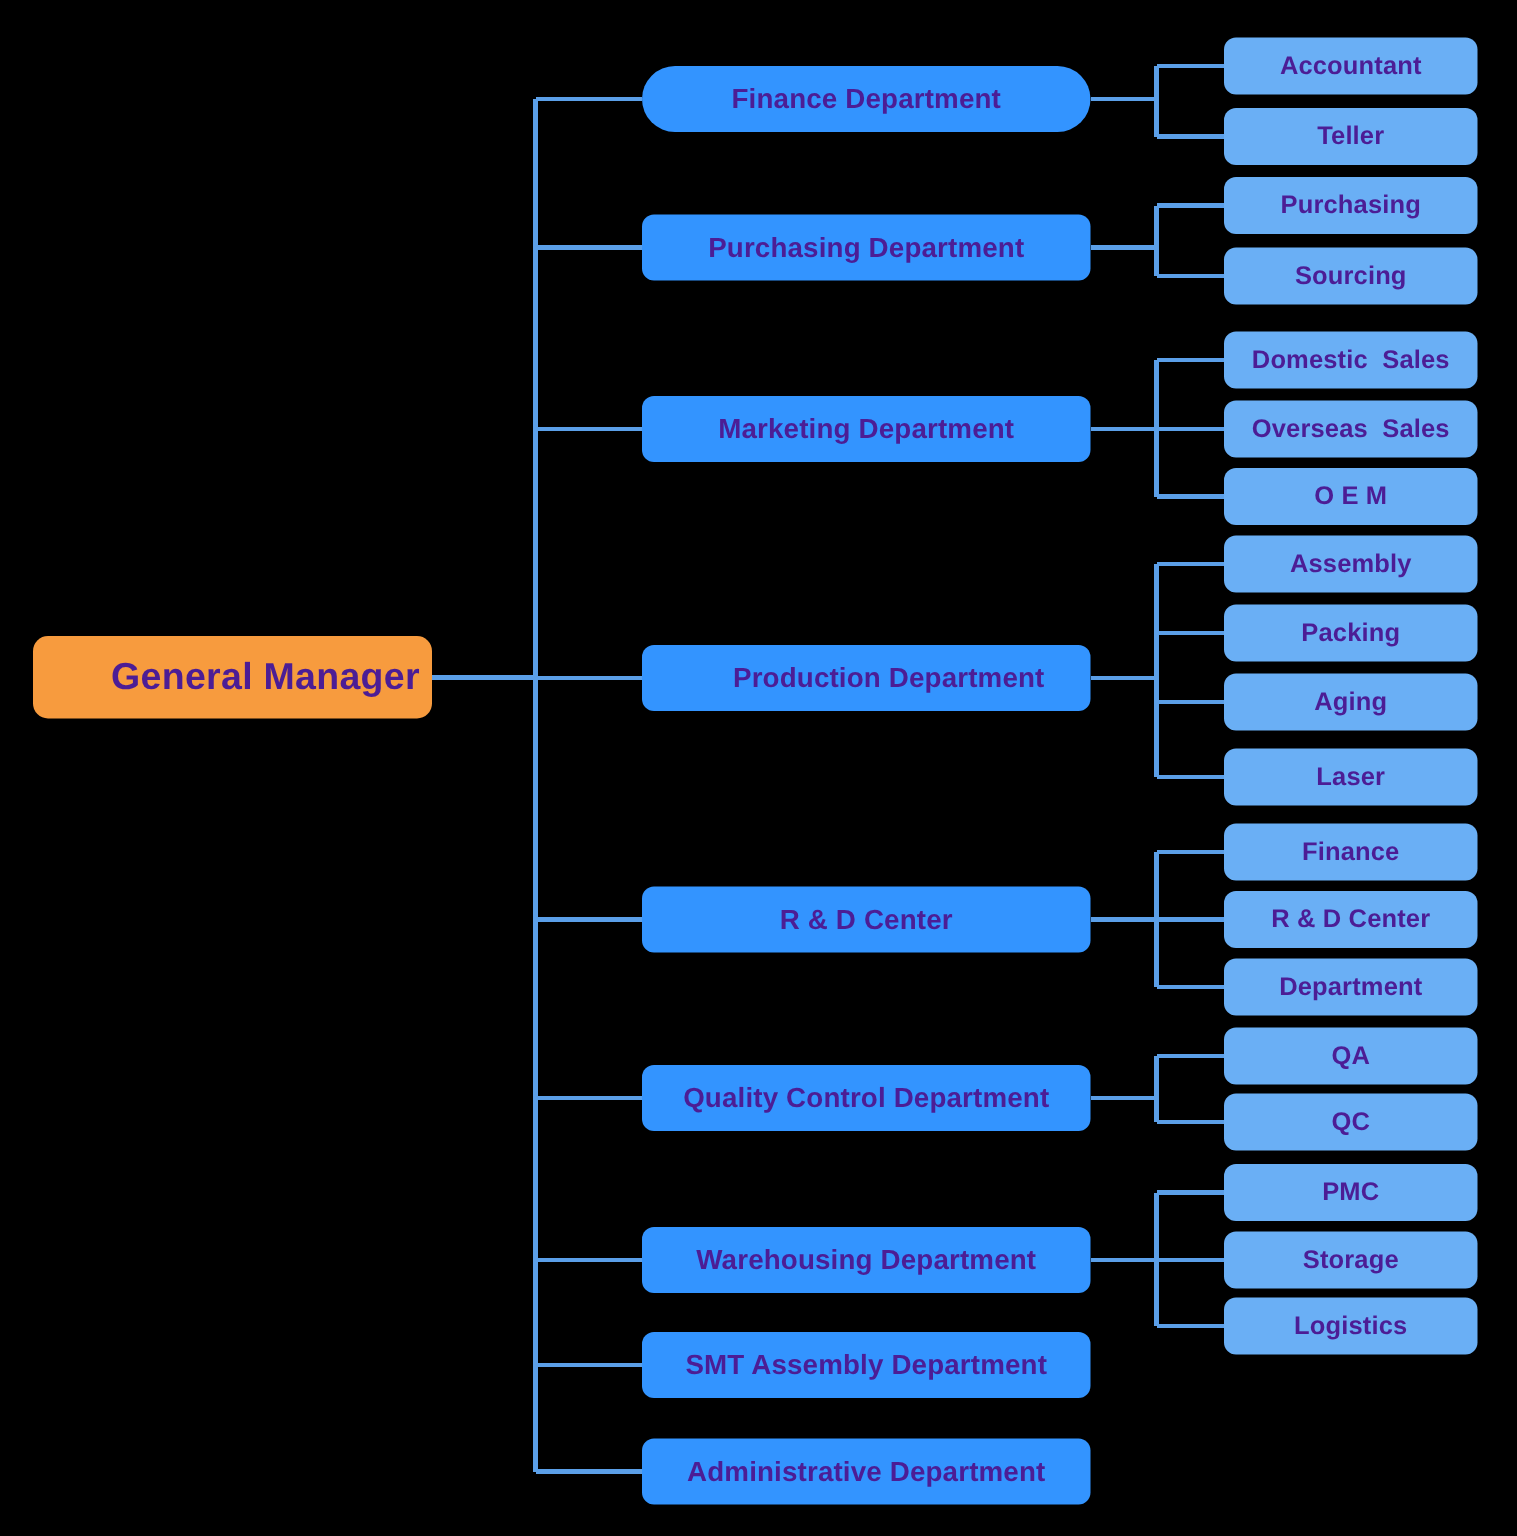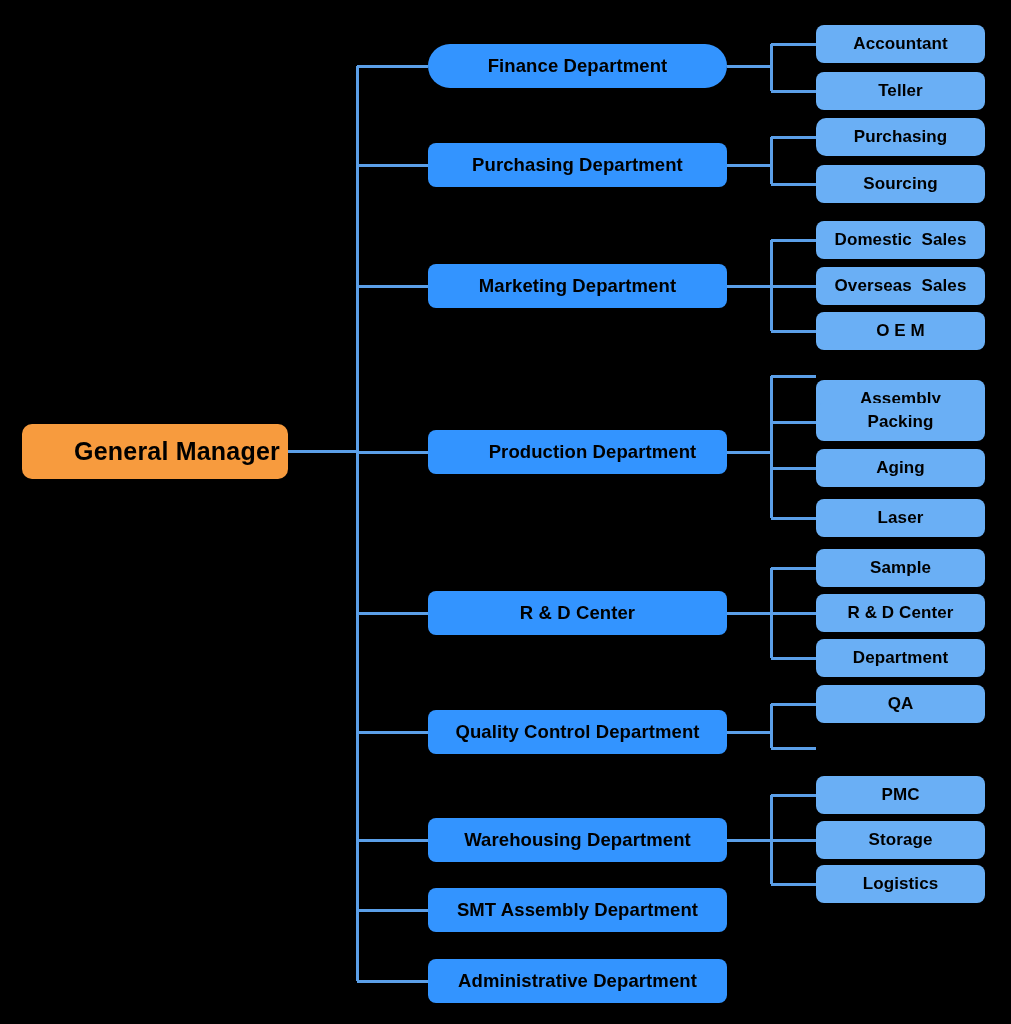--- a/index.html
+++ b/index.html
@@ -23,21 +23,21 @@
     height: 1024px;
     pointer-events: none;
   }
   .node {
     position: absolute;
     box-sizing: border-box;
     display: flex;
     align-items: center;
     justify-content: center;
     border-radius: 8px;
-    color: #000000;
+    color: #4c1d95;
     font-weight: bold;
     text-align: center;
     line-height: 1.1;
     white-space: pre;
     z-index: 2;
   }
   .node-root {
     background: #F79B3E;
     border-radius: 10px;
     font-size: 25px;
@@ -102,36 +102,37 @@
       <line x1="771" y1="840" x2="816" y2="840" stroke="#5B9FE8" stroke-width="3" shape-rendering="crispEdges"></line>
       <line x1="771" y1="884" x2="816" y2="884" stroke="#5B9FE8" stroke-width="3" shape-rendering="crispEdges"></line>
       <line x1="357" y1="910" x2="428" y2="910" stroke="#5B9FE8" stroke-width="3" shape-rendering="crispEdges"></line>
       <line x1="357" y1="981" x2="428" y2="981" stroke="#5B9FE8" stroke-width="3" shape-rendering="crispEdges"></line>
     </svg>
 <div class="node node-root" style="left: 22px; top: 424px; width: 266px; height: 55px; padding-left: 44px;">General Manager</div>
     <div class="node node-dept" style="left: 428px; top: 44px; width: 299px; height: 44px; border-radius: 22px;">Finance Department</div>
     <div class="node node-leaf" style="left: 816px; top: 25px; width: 169px; height: 38px;">Accountant</div>
     <div class="node node-leaf" style="left: 816px; top: 72px; width: 169px; height: 38px;">Teller</div>
     <div class="node node-dept" style="left: 428px; top: 143px; width: 299px; height: 44px;">Purchasing Department</div>
-    <div class="node node-leaf" style="left: 816px; top: 118px; width: 169px; height: 38px; border-radius: 10px;">Purchasing</div>
+    <div class="node node-leaf" style="left: 816px; top: 118px; width: 169px; height: 38px;">Purchasing</div>
     <div class="node node-leaf" style="left: 816px; top: 165px; width: 169px; height: 38px;">Sourcing</div>
     <div class="node node-dept" style="left: 428px; top: 264px; width: 299px; height: 44px;">Marketing Department</div>
     <div class="node node-leaf" style="left: 816px; top: 221px; width: 169px; height: 38px;">Domestic  Sales</div>
     <div class="node node-leaf" style="left: 816px; top: 267px; width: 169px; height: 38px;">Overseas  Sales</div>
     <div class="node node-leaf" style="left: 816px; top: 312px; width: 169px; height: 38px;">O E M</div>
     <div class="node node-dept" style="left: 428px; top: 430px; width: 299px; height: 44px; padding-left: 30px;">Production Department</div>
-    <div class="node node-leaf" style="left: 816px; top: 357px; width: 169px; height: 38px; margin-top: 23px;">Assembly</div>
+    <div class="node node-leaf" style="left: 816px; top: 357px; width: 169px; height: 38px;">Assembly</div>
     <div class="node node-leaf" style="left: 816px; top: 403px; width: 169px; height: 38px;">Packing</div>
     <div class="node node-leaf" style="left: 816px; top: 449px; width: 169px; height: 38px;">Aging</div>
     <div class="node node-leaf" style="left: 816px; top: 499px; width: 169px; height: 38px;">Laser</div>
     <div class="node node-dept" style="left: 428px; top: 591px; width: 299px; height: 44px;">R &amp; D Center</div>
-    <div class="node node-leaf" style="left: 816px; top: 549px; width: 169px; height: 38px;">Sample</div>
+    <div class="node node-leaf" style="left: 816px; top: 549px; width: 169px; height: 38px;">Finance</div>
     <div class="node node-leaf" style="left: 816px; top: 594px; width: 169px; height: 38px;">R &amp; D Center</div>
     <div class="node node-leaf" style="left: 816px; top: 639px; width: 169px; height: 38px;">Department</div>
     <div class="node node-dept" style="left: 428px; top: 710px; width: 299px; height: 44px;">Quality Control Department</div>
     <div class="node node-leaf" style="left: 816px; top: 685px; width: 169px; height: 38px;">QA</div>
+    <div class="node node-leaf" style="left: 816px; top: 729px; width: 169px; height: 38px;">QC</div>
     <div class="node node-dept" style="left: 428px; top: 818px; width: 299px; height: 44px;">Warehousing Department</div>
     <div class="node node-leaf" style="left: 816px; top: 776px; width: 169px; height: 38px;">PMC</div>
     <div class="node node-leaf" style="left: 816px; top: 821px; width: 169px; height: 38px;">Storage</div>
     <div class="node node-leaf" style="left: 816px; top: 865px; width: 169px; height: 38px;">Logistics</div>
     <div class="node node-dept" style="left: 428px; top: 888px; width: 299px; height: 44px;">SMT Assembly Department</div>
     <div class="node node-dept" style="left: 428px; top: 959px; width: 299px; height: 44px;">Administrative Department</div>
   </div>
 
 </body></html>

